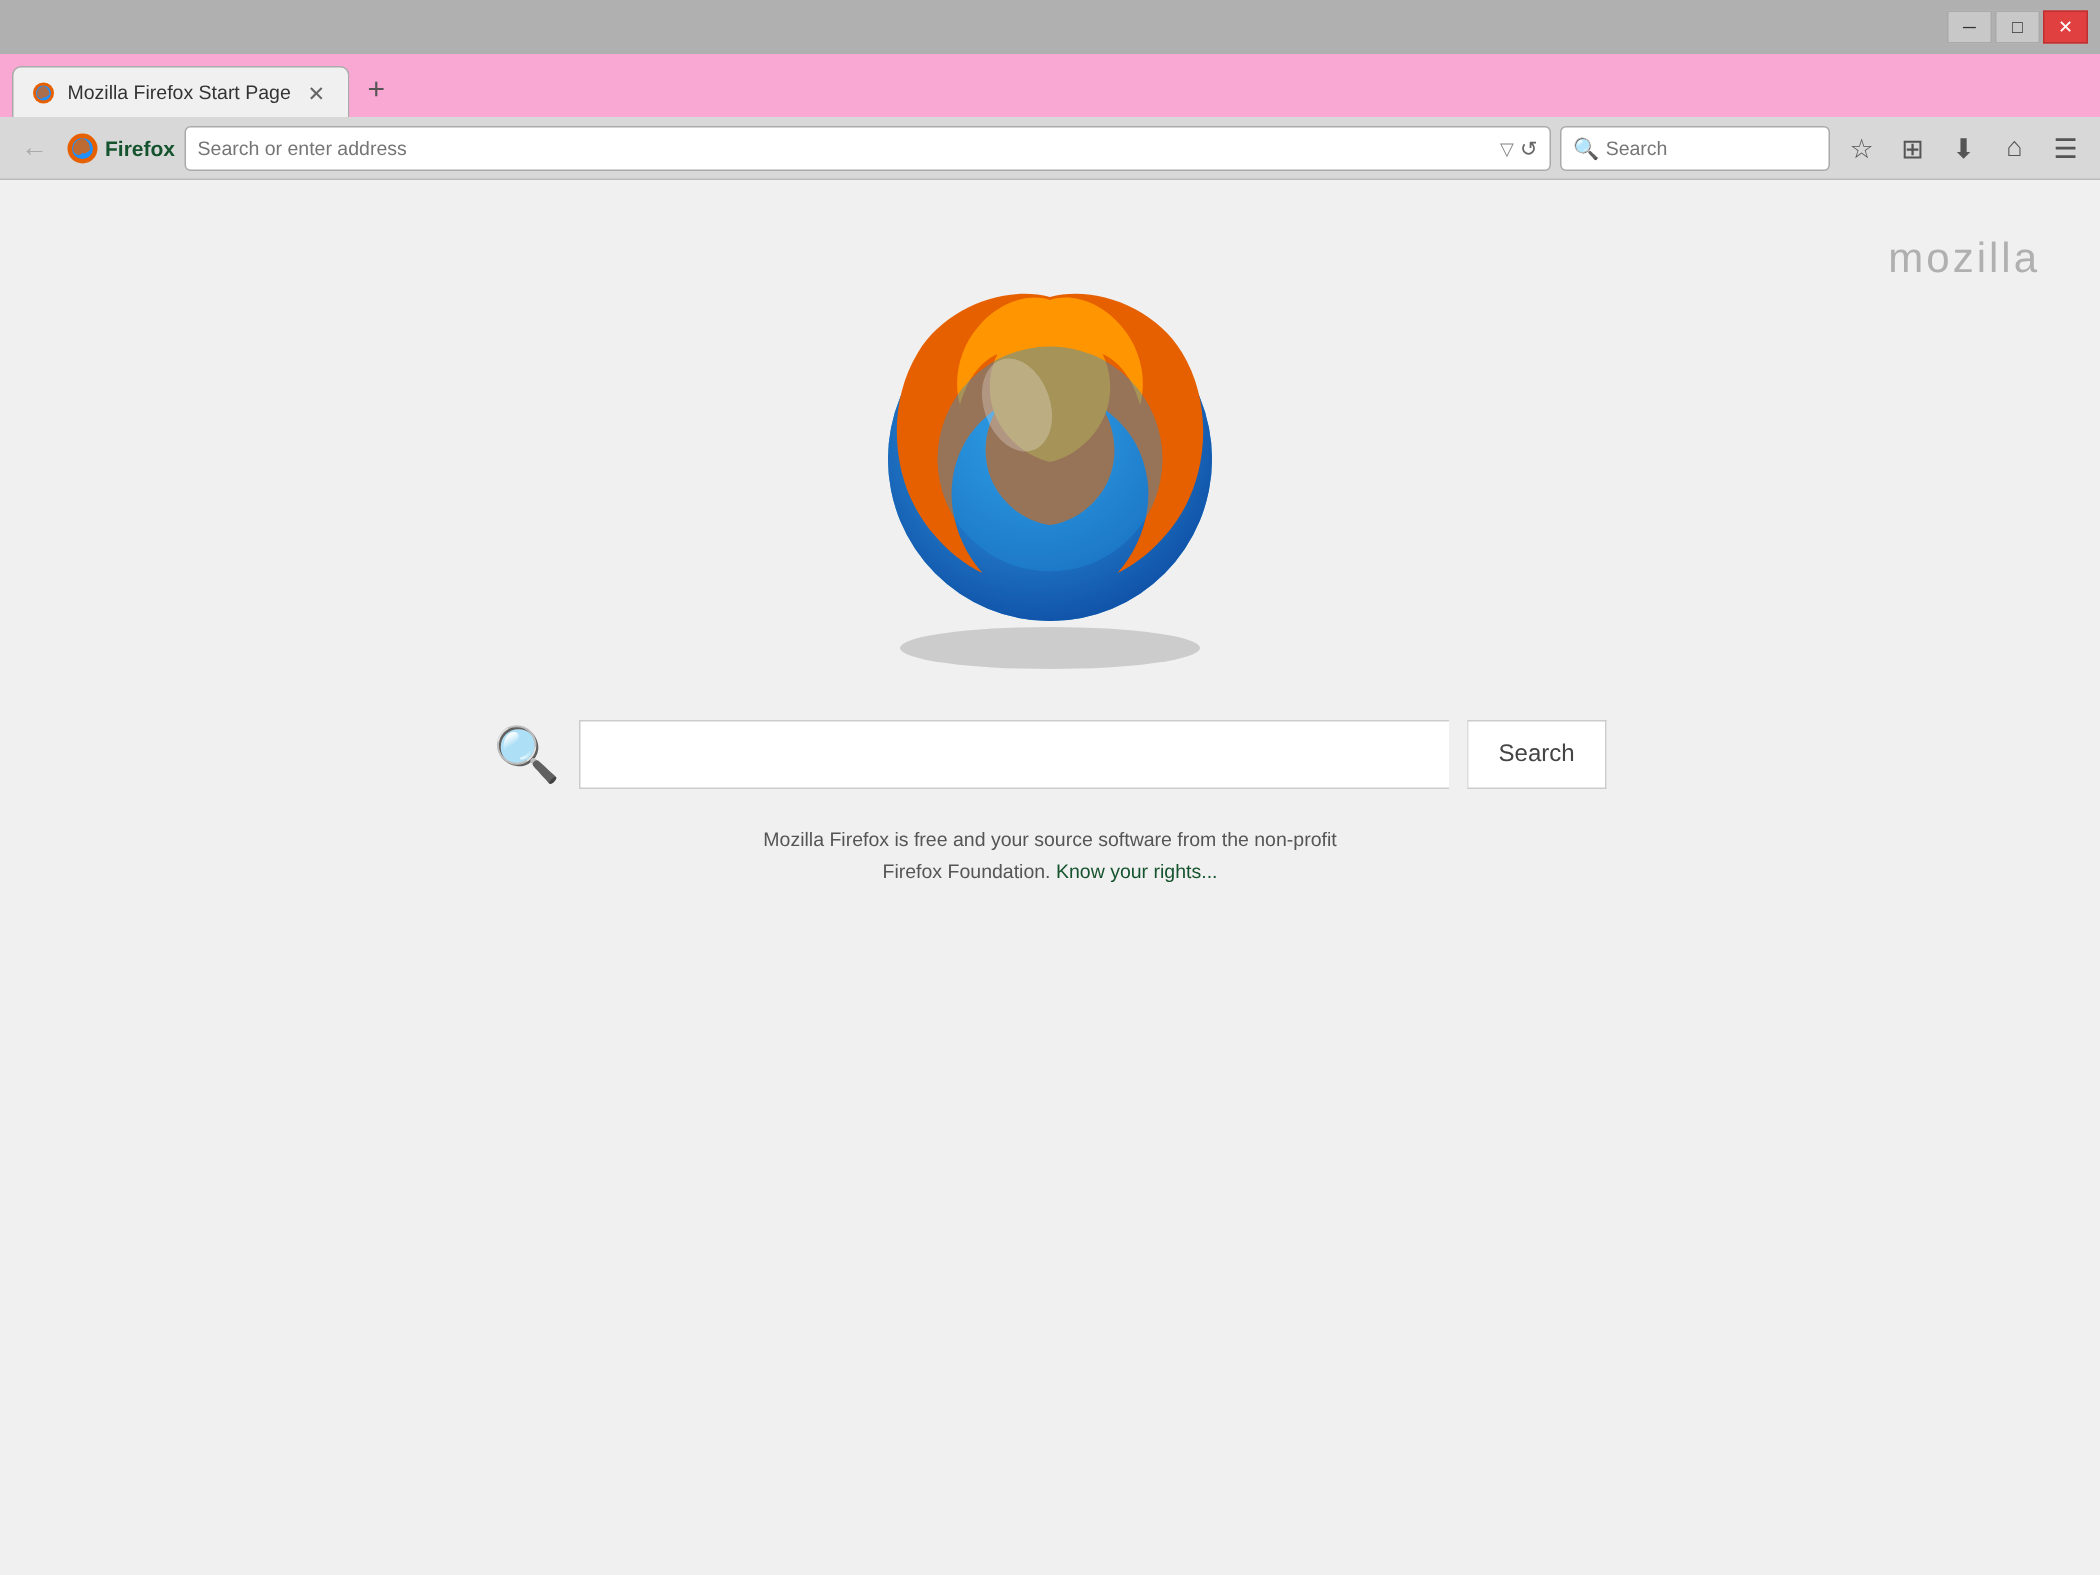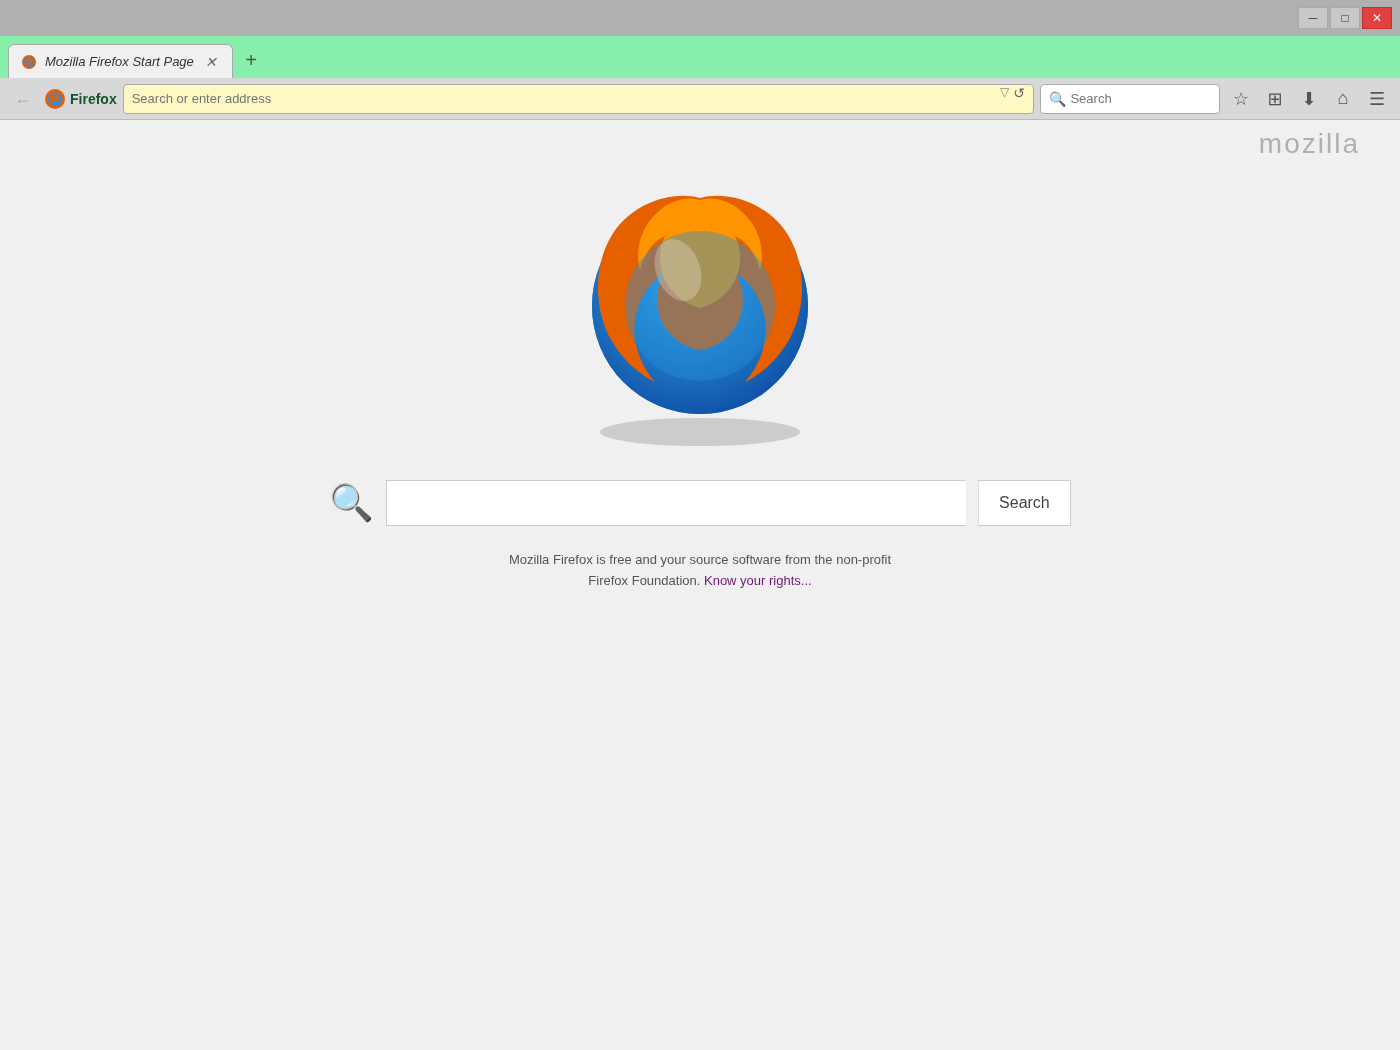--- a/index.html
+++ b/index.html
@@ -32,26 +32,25 @@
       border: 1px solid #aaa;
     }
     .win-btn.close {
       background: #e04040;
       color: white;
       border-color: #c03030;
     }
 
     
     .tabbar {
-      background: #86efac;
+      background: #f9a8d4;
       height: 42px;
       display: flex;
       align-items: flex-end;
       padding: 0 8px;
-      font-style: italic;
     }
     .tab {
       background: #f0f0f0;
       border-radius: 6px 6px 0 0;
       padding: 0 12px;
       height: 34px;
       display: flex;
       align-items: center;
       gap: 8px;
       font-size: 13px;
@@ -125,21 +124,22 @@
       height: 22px;
     }
     .firefox-label {
       color: #14532d;
       font-size: 14px;
       font-weight: bold;
     }
     .address-bar-container {
       flex: 1;
       display: flex;
-      background: #fef9c3;
+      align-items: center;
+      background: #ffffff;
       border: 1px solid #aaa;
       border-radius: 4px;
       height: 30px;
       padding: 0 8px;
       gap: 4px;
     }
     .address-input {
       flex: 1;
       border: none;
       outline: none;
@@ -201,21 +201,21 @@
       background: #f0f0f0;
       flex: 1;
       display: flex;
       flex-direction: column;
       align-items: center;
       height: calc(1050px - 36px - 42px - 42px);
       position: relative;
     }
     .mozilla-brand {
       position: absolute;
-      top: 8px;
+      top: 36px;
       right: 40px;
       font-size: 28px;
       color: #b0b0b0;
       font-weight: 300;
       letter-spacing: 2px;
     }
     .firefox-logo-large {
       margin-top: 50px;
       width: 280px;
       height: 280px;
@@ -251,21 +251,21 @@
       color: #444;
     }
     .info-text {
       margin-top: 24px;
       font-size: 13px;
       color: #555;
       text-align: center;
       line-height: 1.6;
     }
     .info-link {
-      color: #701a75;
+      color: #14532d;
       text-decoration: none;
       cursor: pointer;
     }
   </style>
 </head>
 <body>
 
 <div class="titlebar">
   <div class="titlebar-spacer"></div>
   <div class="window-controls">

